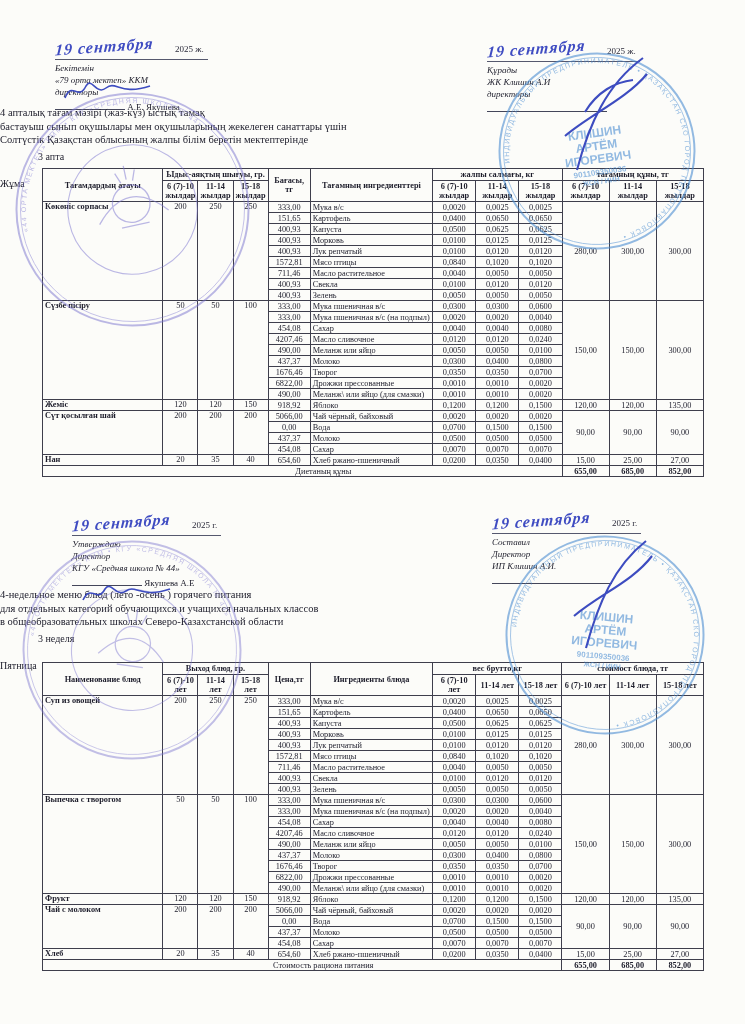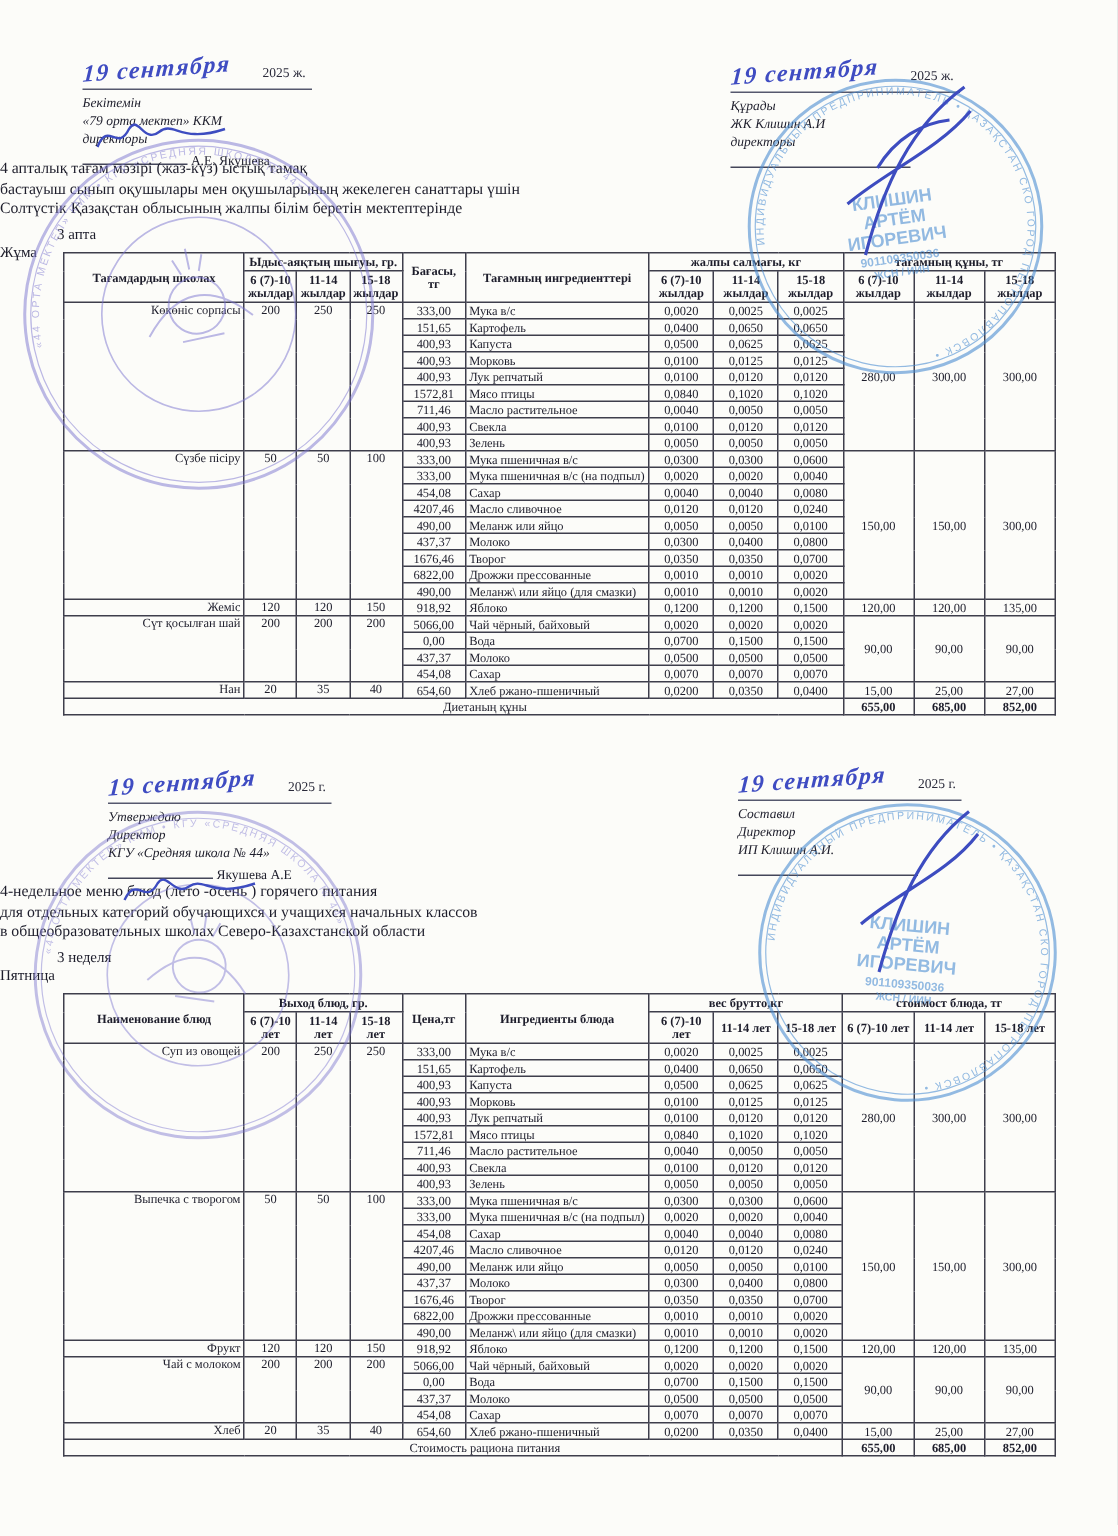--- a/index.html
+++ b/index.html
@@ -15,33 +15,33 @@
   .hw{font-style:italic; color:#3f4cc2; font-size:16px; letter-spacing:1px;
       display:inline-block; transform:rotate(-4deg) skewX(-8deg); font-weight:bold;}
   .yr{font-size:9px; color:#2a2a3a; margin-left:19px;}
   .sig-row{margin-top:2px; white-space:nowrap;}
   .sig-line{display:inline-block; width:70px; border-bottom:1px solid #44465a; height:9px;}
   .sig-line.long{width:120px;}
   
   .title-block{position:absolute; left:0; right:0; font-weight:normal;}
   .title-block .t{font-size:10.5px; line-height:1.3;}
   .title-block .wk{font-size:10px; margin-top:4px;padding-left:38px;}
-  .title-block .dy{font-size:10px; margin-top:1px;}
+  .title-block .dy{font-size:10px; margin-top:16px;}
   
   .tbl-mount{position:absolute;}
   table.menu-table{border-collapse:collapse; table-layout:fixed; width:662px; background:transparent;}
   .menu-table th,.menu-table td{
     border:1px solid #3e3e4c; padding:0 2px; font-size:8.3px; line-height:1.1;
     overflow:hidden;
   }
   .menu-table th{font-weight:bold; text-align:center; vertical-align:middle; padding:1px 1px;}
   .menu-table td{height:10px;}
   .menu-table td.num{text-align:center; white-space:nowrap;}
   .menu-table td.ing{text-align:left;}
-  .menu-table td.dish-name{text-align:right; vertical-align:top;}
+  .menu-table td.dish-name{text-align:left; vertical-align:top;font-weight:bold;}
   .menu-table td.top{vertical-align:top;}
   .menu-table td.mid{vertical-align:middle;}
   .menu-table td.footer-label{text-align:center;padding-left:44px;}
   .menu-table td.total{font-weight:bold;}
   
   .stamp{position:absolute; pointer-events:none;}
   .sig{position:absolute; pointer-events:none;}
 </style>
 </head>
 <body>
@@ -90,21 +90,21 @@
           <col style="width: 122px;">
           <col style="width: 43px;">
           <col style="width: 43px;">
           <col style="width: 43px;">
           <col style="width: 47px;">
           <col style="width: 47px;">
           <col style="width: 47px;">
         </colgroup>
         <thead>
           <tr>
-            <th rowspan="2">Тағамдардың школах</th>
+            <th rowspan="2">Тағамдардың атауы</th>
             <th colspan="3">Ыдыс-аяқтың шығуы, гр.</th>
             <th rowspan="2">Бағасы, тг</th>
             <th rowspan="2">Тағамның ингредиенттері</th>
             <th colspan="3">жалпы салмағы, кг</th>
             <th colspan="3">тағамның құны, тг</th>
           </tr>
           <tr>
             <th>6 (7)-10 жылдар</th>
             <th>11-14 жылдар</th>
             <th>15-18 жылдар</th>

